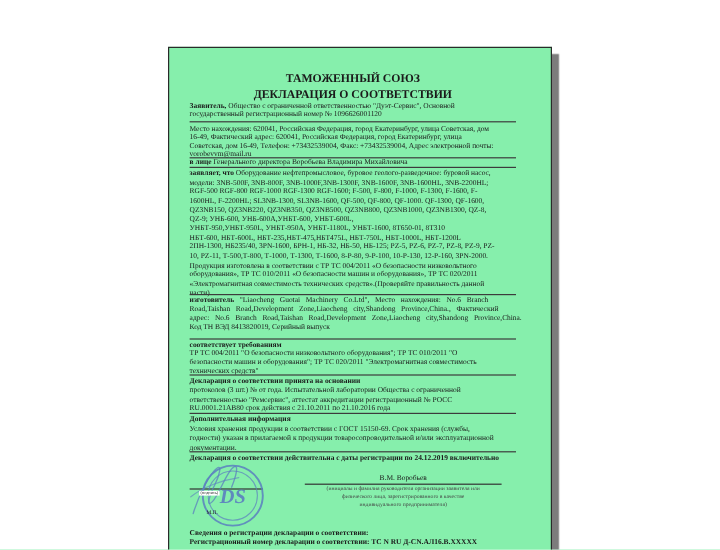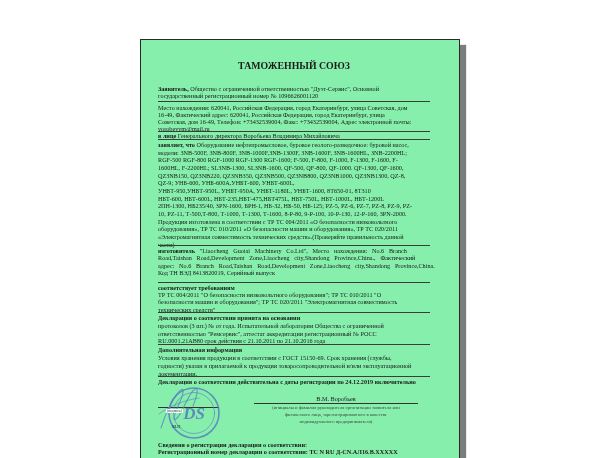--- a/index.html
+++ b/index.html
@@ -29,20 +29,21 @@
   .mp{position:absolute;font-size:4.5px;color:#222;z-index:5;}
   .stamp{position:absolute;z-index:4;}
 </style>
 </head>
 <body>
 
 <div class="page">
 
   <div class="ttl" style="top:19px">
     <div>ТАМОЖЕННЫЙ СОЮЗ</div>
+    <div>ДЕКЛАРАЦИЯ О СООТВЕТСТВИИ</div>
   </div>
 
   <div class="blk" style="top:45px;line-height:7.4px">
     <div><span class="b">Заявитель,</span><span> Общество с ограниченной ответственностью "Дуэт-Сервис", Основной</span></div>
     <div>государственный регистрационный номер № 1096626001120</div>
   </div>
   <div class="hl" style="top:60.5px"></div>
 
   <div class="blk" style="top:63.5px;line-height:7.2px">
     <div>Место нахождения: 620041, Российская Федерация, город Екатеринбург, улица Советская, дом</div>

